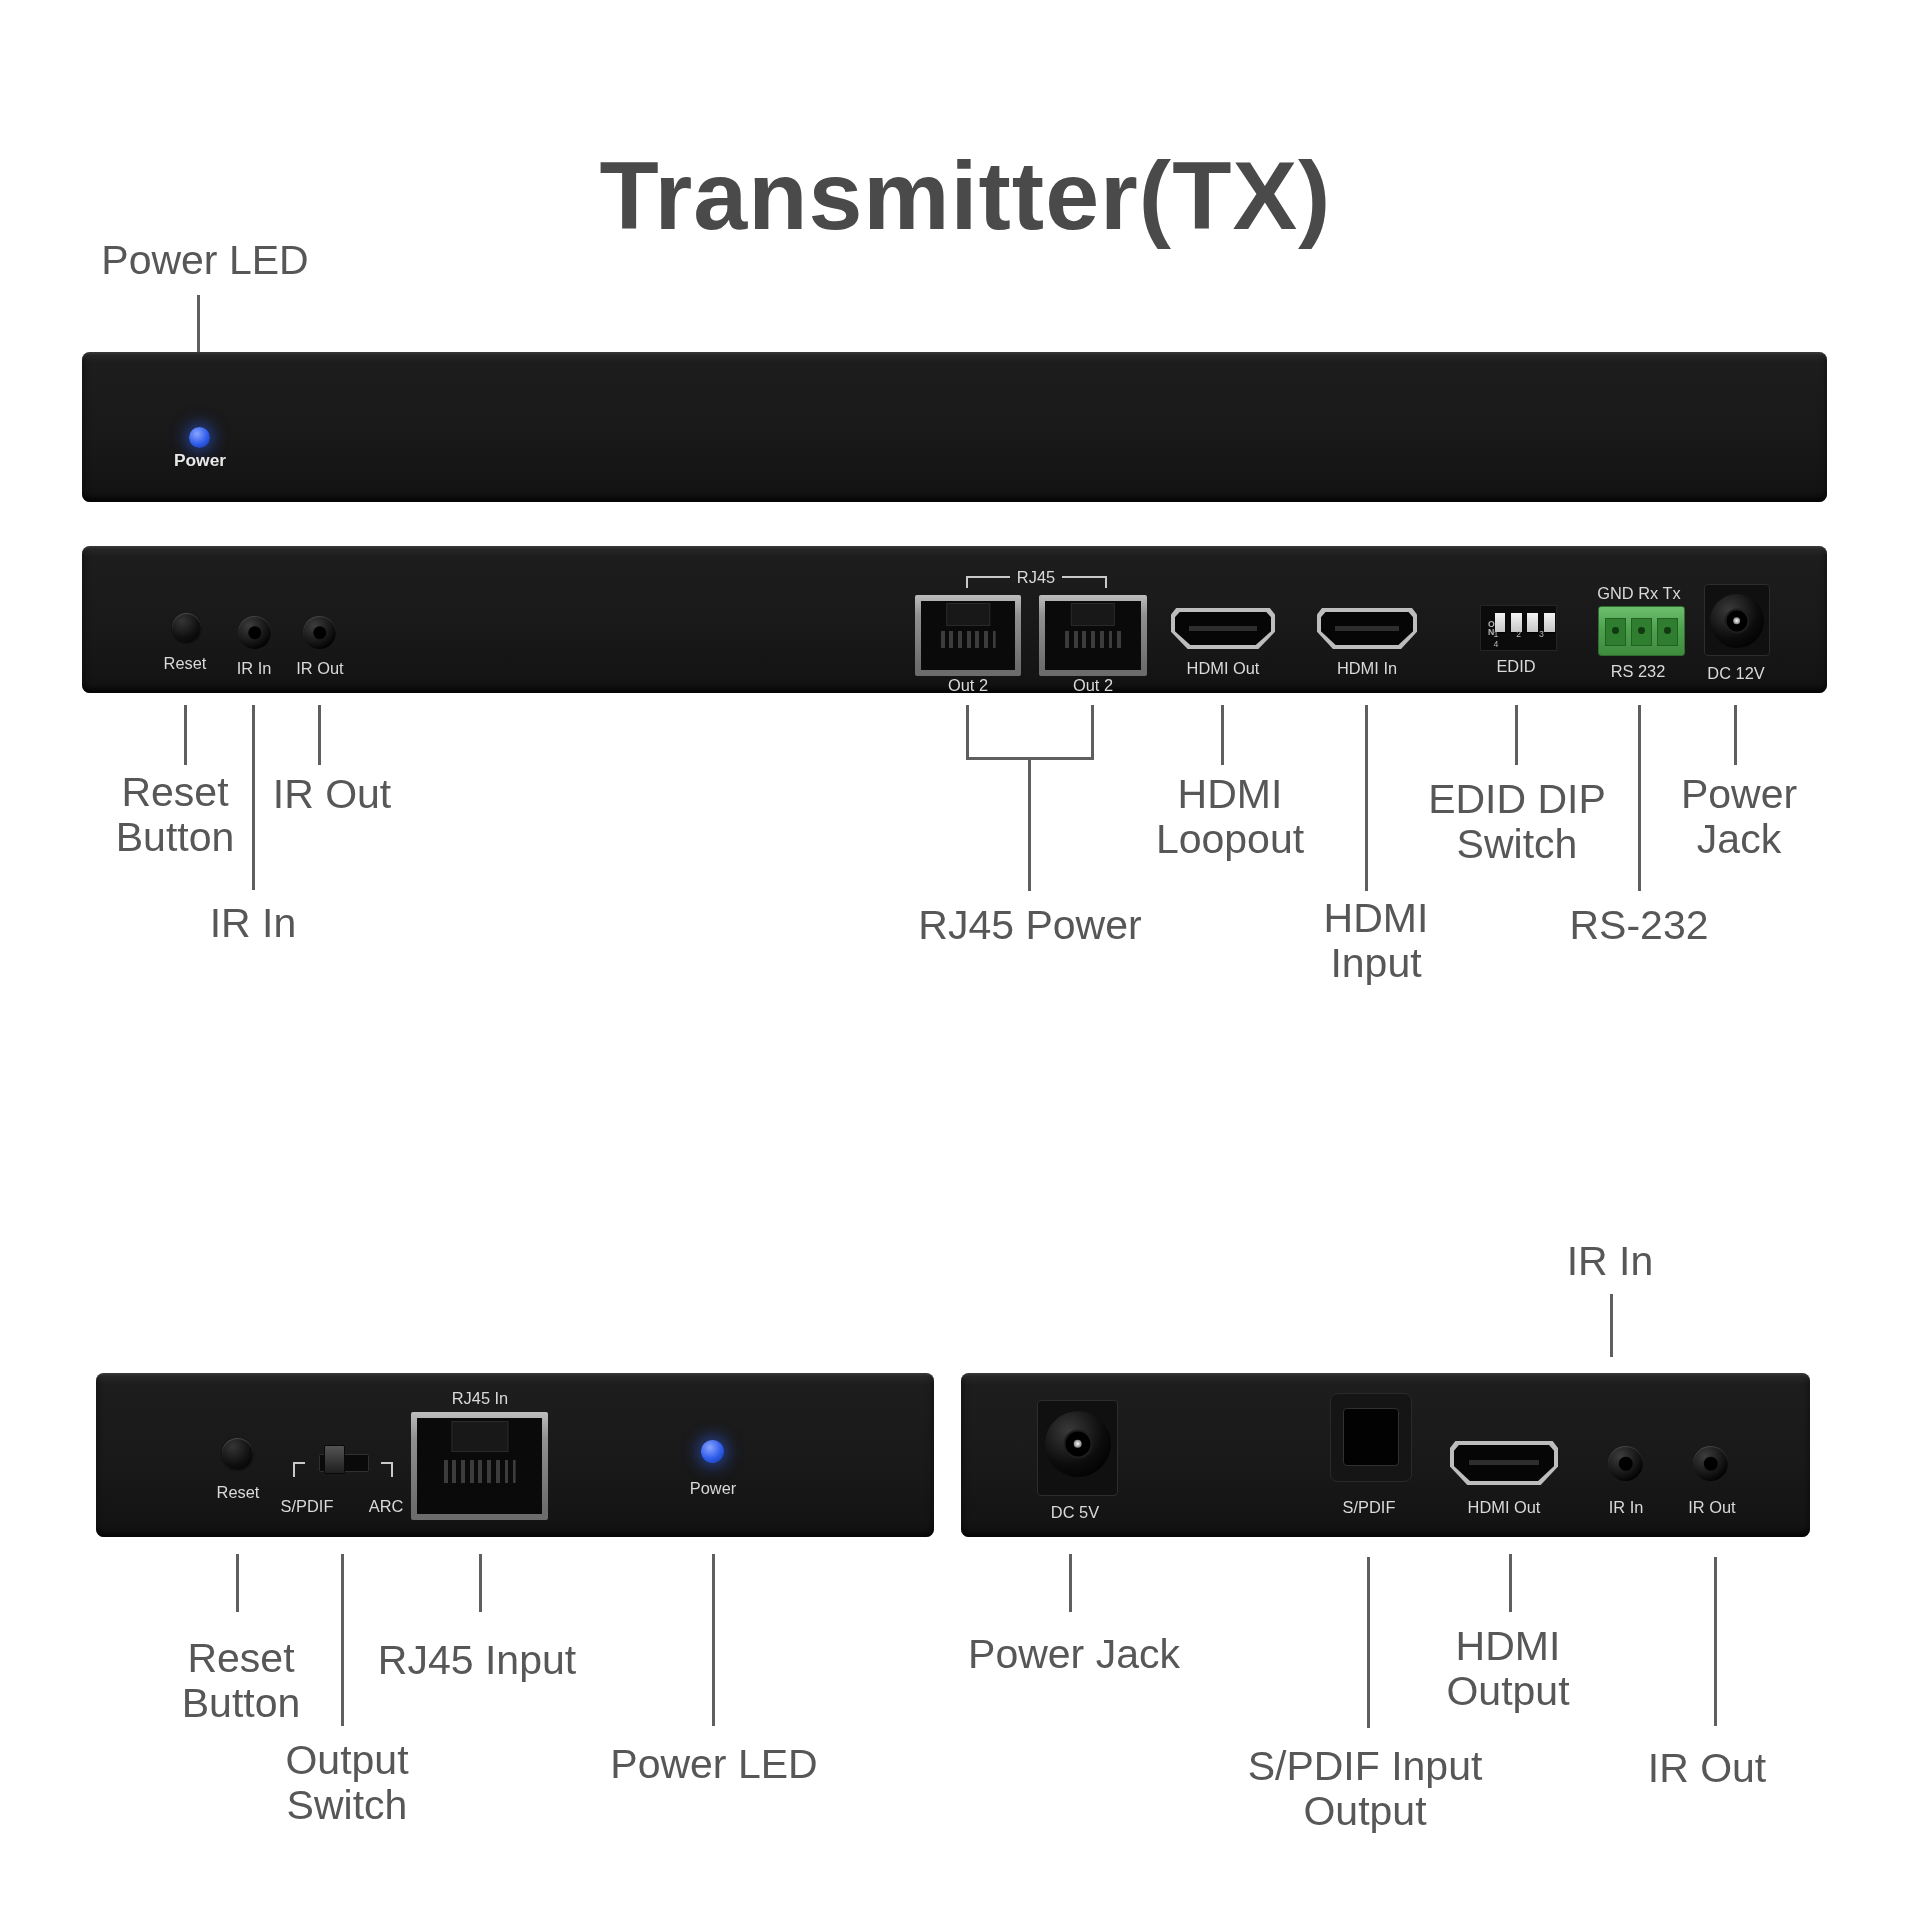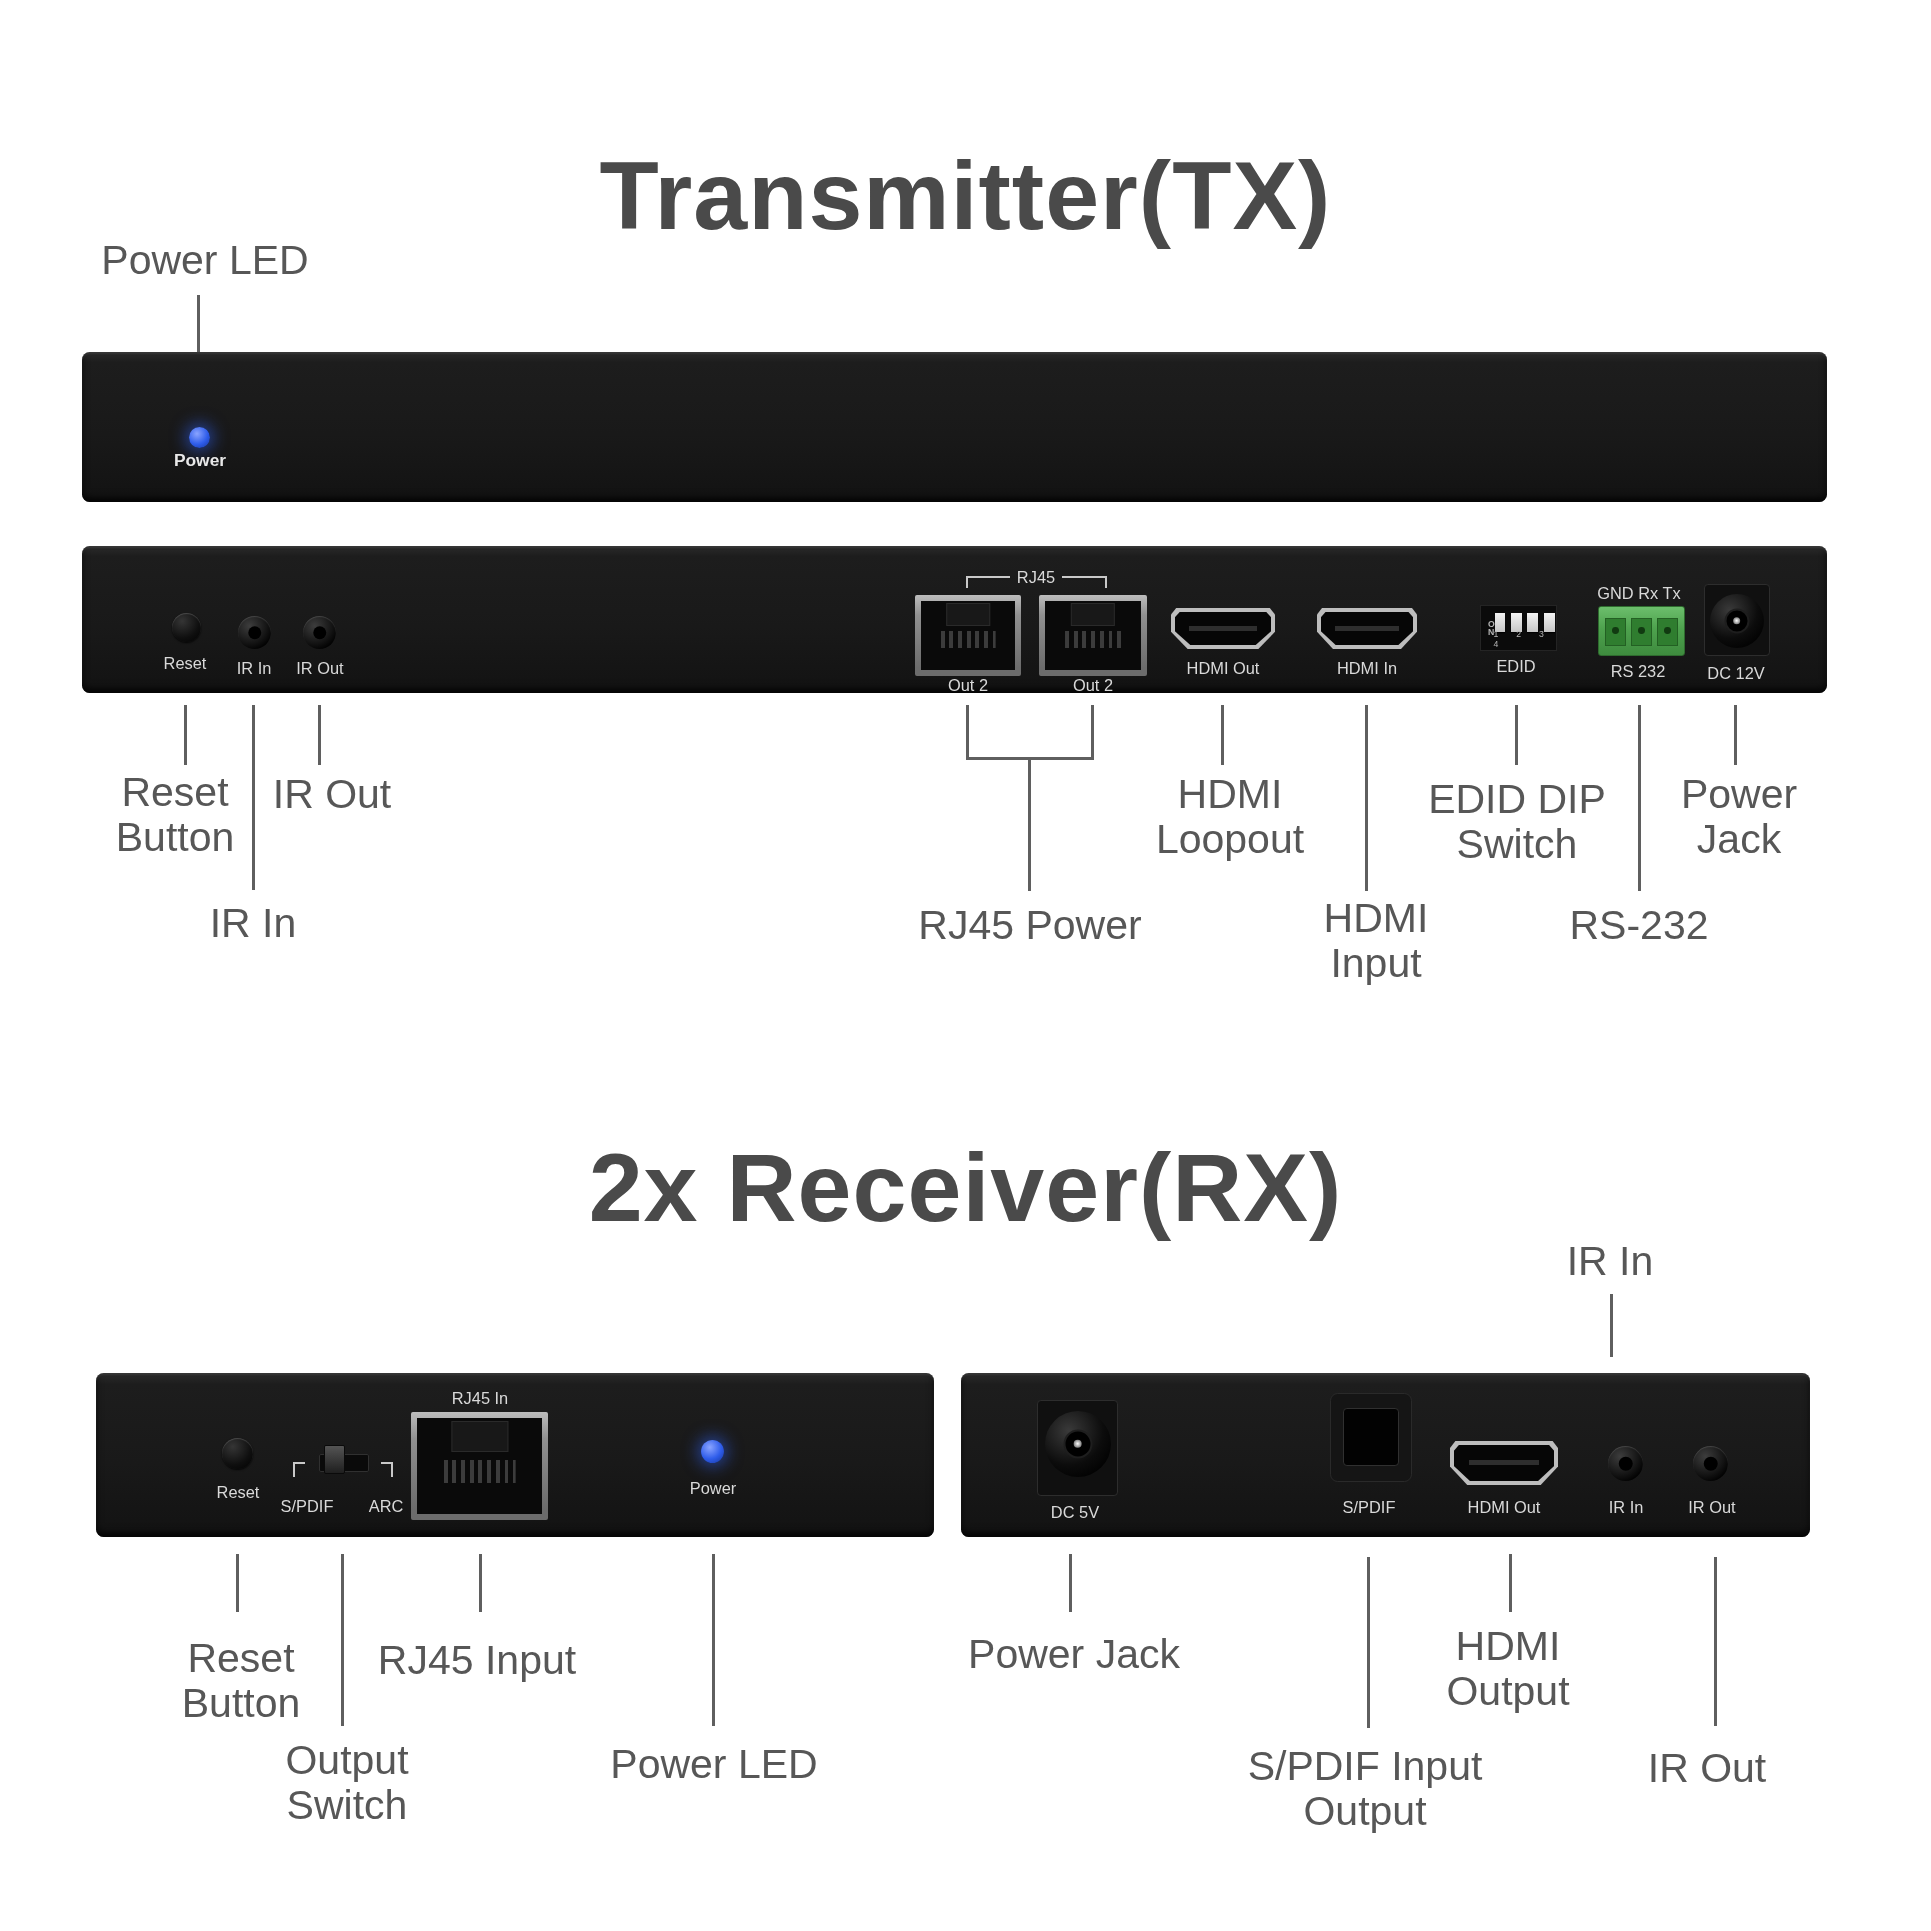--- a/index.html
+++ b/index.html
@@ -192,21 +192,20 @@
   </div>
 
   <div class="co" style="left:253px;top:901px;">IR In</div>
   <div class="co" style="left:1030px;top:903px;">RJ45 Power</div>
   <div class="co" style="left:1376px;top:896px;">
     <div>HDMI</div>
       <div>Input</div>
   </div>
   <div class="co" style="left:1639px;top:903px;">RS-232</div>
 
-  <div class="title" style="top:1139px;">2x Receiver(RX)</div>
 
   <div class="co" style="left:1610px;top:1239px;">IR In</div>
   <div class="vl" style="left:1610px;top:1294px;height:63px;"></div>
 
   <div class="panel" style="left:96px;top:1373px;width:838px;height:164px;"></div>
 
   <div class="pushbtn" style="left:222px;top:1438px;width:31px;height:31px;"></div>
   <div class="pls" style="left:238px;top:1484px;">Reset</div>
 
   <div class="bm" style="left:293px;top:1462px;width:11.6px;height:1.9px;"></div>

